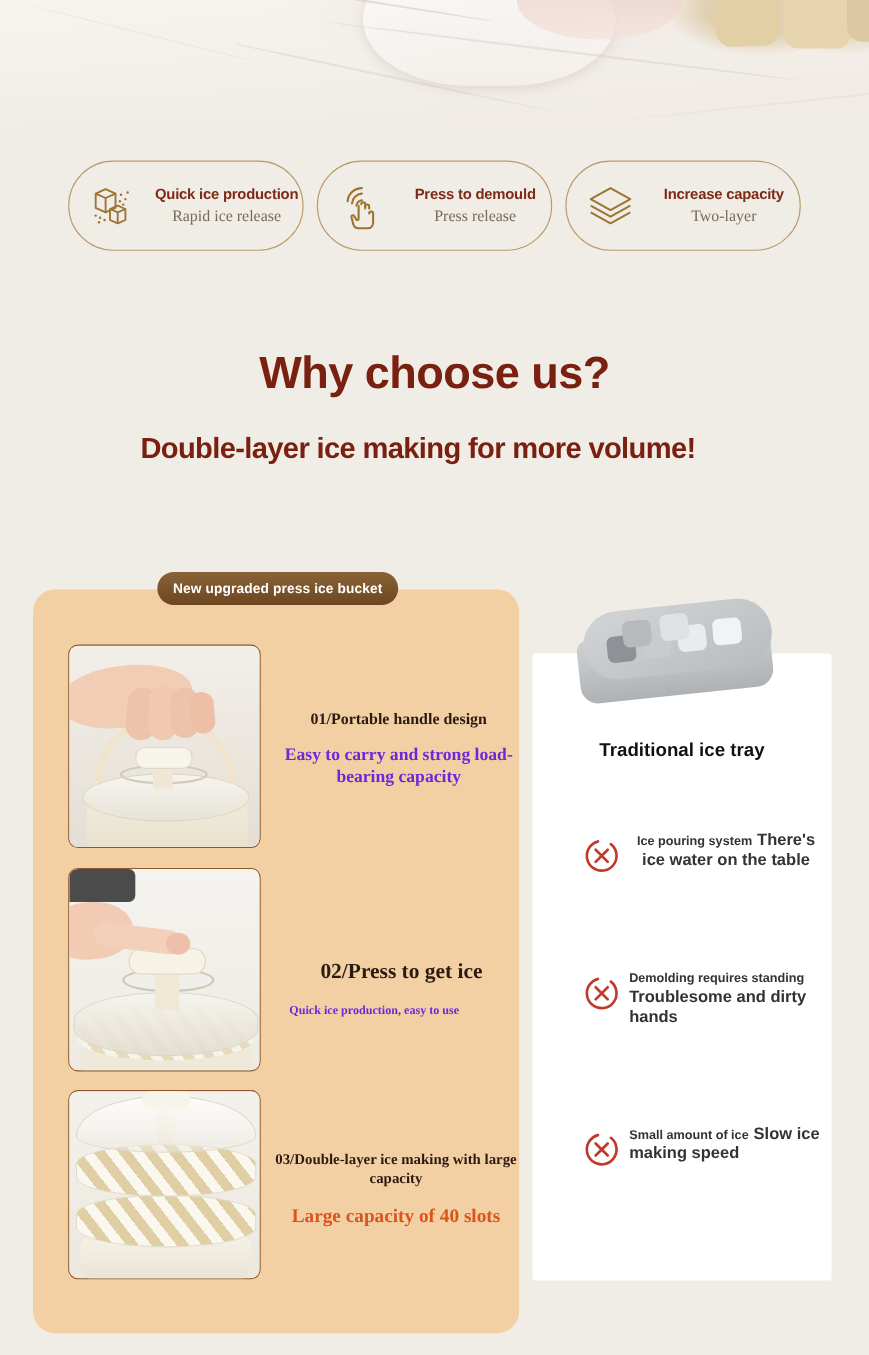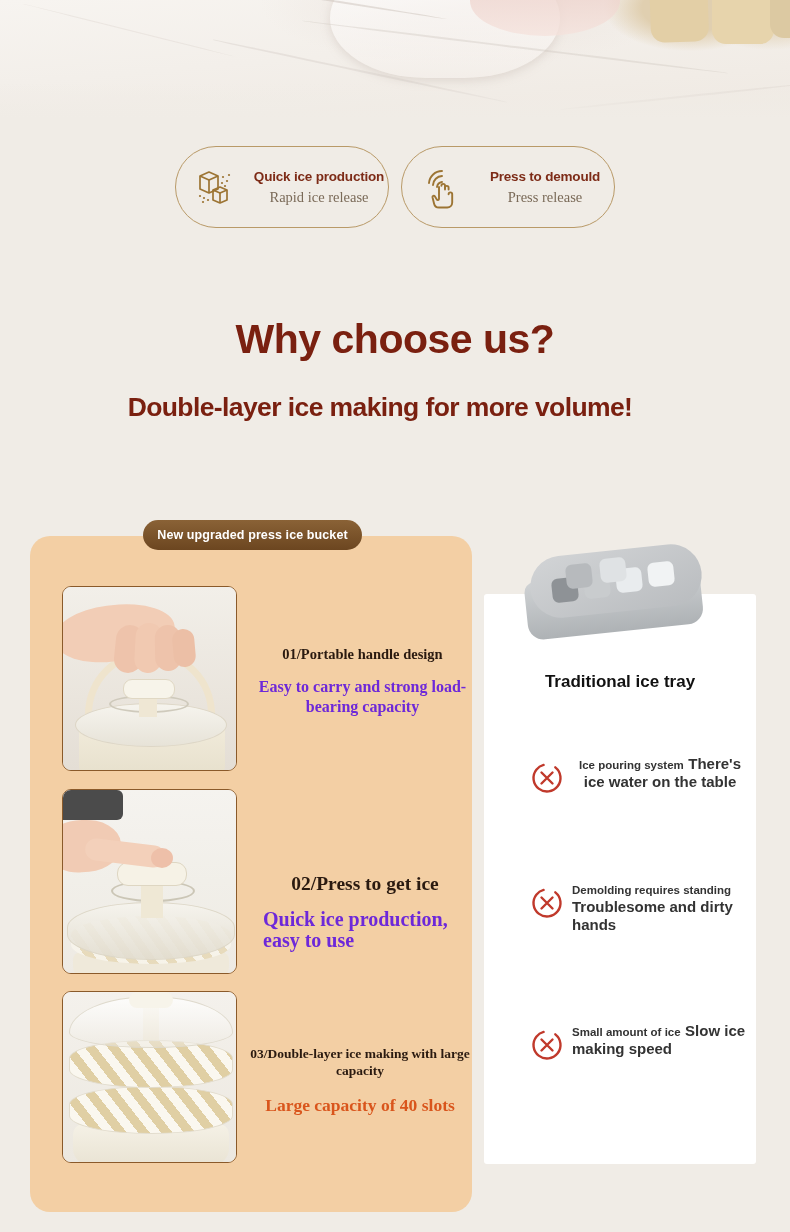--- a/index.html
+++ b/index.html
@@ -158,21 +158,21 @@
   .feat{ position:absolute; text-align:center;font-family:Liberation Serif, serif; }
   .feat .f-num{ font-weight:bold; color:#2a1a10; }
   .feat .f-desc{ font-weight:bold; color:#6d28d9; }
 
   .f1{ left:245px; top:646px; width:235px; }
   .f1 .f-num{ font-size:14.5px; }
   .f1 .f-desc{ font-size:16px; line-height:20px; margin-top:14px; }
 
   .f2{ left:245px; top:845px; width:240px; }
   .f2 .f-num{ font-size:19.5px;margin-top:28px; }
-  .f2 .f-desc{ font-size:20px; line-height:21px; margin-top:14px; text-align:left; padding-left:18px;}
+  .f2 .f-desc{ font-size:11px; line-height:21px; margin-top:14px; text-align:left; padding-left:18px;}
 
   .f3{ left:240px; top:1045px; width:240px; }
   .f3 .f-num{ font-size:13.5px; line-height:17px; }
   .f3 .f-desc{ font-size:17.5px; margin-top:16px; color:#d9551c; }
 
   
   .right-panel{
     position:absolute; left:484px; top:594px; width:272px; height:570px;
     background:#ffffff; border-radius:3px;
   }
@@ -271,20 +271,33 @@
         <path d="M30.6 26.6v-1.9c0-1-.8-1.8-1.8-1.8s-1.8.8-1.8 1.8v1.9"></path>
         <path d="M27 25v-2.3c0-1-.8-1.8-1.8-1.8S23.4 21.7 23.4 22.7"></path>
       </svg>
     </span>
     <span class="pill-txt">
       <span class="pill-main">Press to demould</span>
       <span class="pill-sub">Press release</span>
     </span>
   </div>
 
+  <div class="pill">
+    <span class="pill-ico">
+      <svg viewBox="0 0 48 48" width="48" height="48" fill="none" stroke="#9c7433" stroke-width="1.8" stroke-linejoin="round">
+        <path d="M24 8 L42 18 L24 28 L6 18 Z"></path>
+        <path d="M6 24 L24 34 L42 24"></path>
+        <path d="M6 30 L24 40 L42 30"></path>
+      </svg>
+    </span>
+    <span class="pill-txt">
+      <span class="pill-main">Increase capacity</span>
+      <span class="pill-sub">Two-layer</span>
+    </span>
+  </div>
 </div>
 
 <div class="h1">Why choose us?</div>
 <div class="h2">Double-layer ice making for more volume!</div>
 
 <div class="left-panel"></div>
 <div class="tag">New upgraded press ice bucket</div>
 
 <div class="photo p1">
   <div class="ph-bg"></div>

